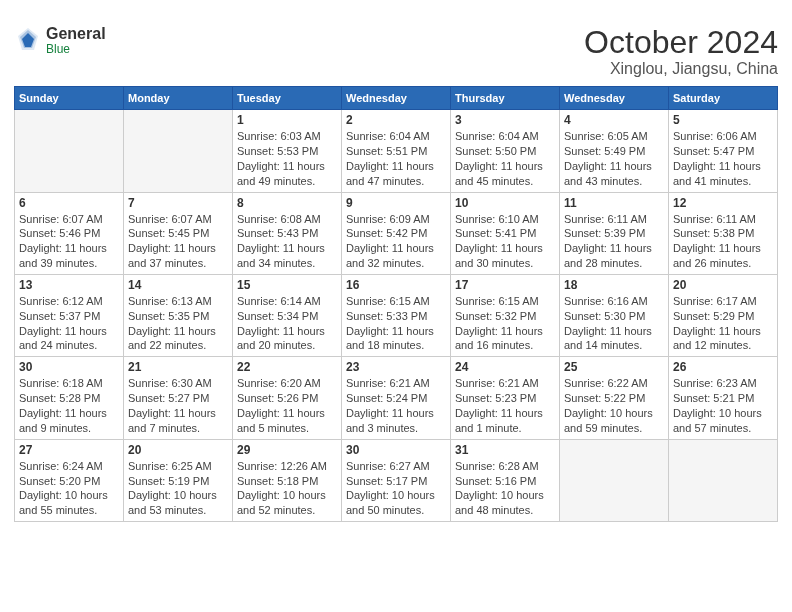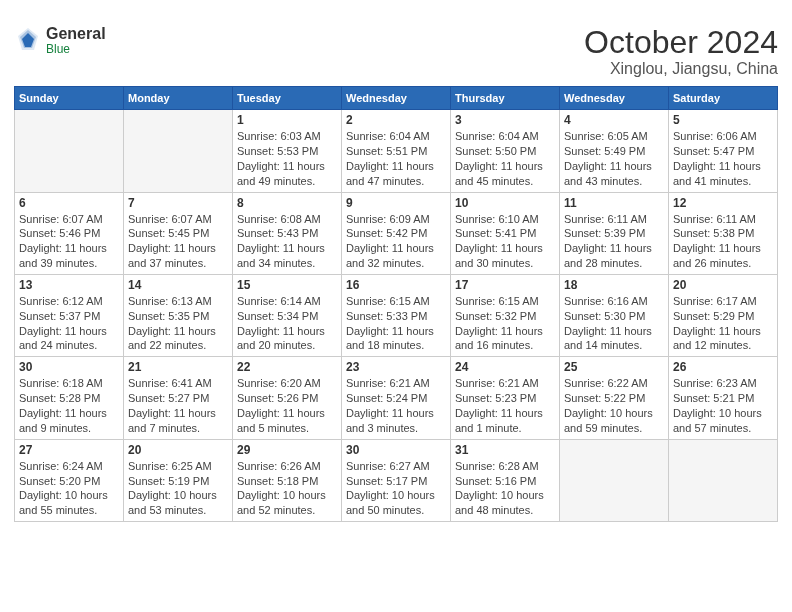--- a/index.html
+++ b/index.html
@@ -262,21 +262,21 @@
         </tr>
         <tr>
           <td>
             <span class="day-num">30</span>
             <div class="day-info">Sunrise: 6:18 AM
 Sunset: 5:28 PM
 Daylight: 11 hours and 9 minutes.</div>
           </td>
           <td>
             <span class="day-num">21</span>
-            <div class="day-info">Sunrise: 6:41 AM
+            <div class="day-info">Sunrise: 6:30 AM
 Sunset: 5:27 PM
 Daylight: 11 hours and 7 minutes.</div>
           </td>
           <td>
             <span class="day-num">22</span>
             <div class="day-info">Sunrise: 6:20 AM
 Sunset: 5:26 PM
 Daylight: 11 hours and 5 minutes.</div>
           </td>
           <td>
@@ -312,21 +312,21 @@
 Daylight: 10 hours and 55 minutes.</div>
           </td>
           <td>
             <span class="day-num">20</span>
             <div class="day-info">Sunrise: 6:25 AM
 Sunset: 5:19 PM
 Daylight: 10 hours and 53 minutes.</div>
           </td>
           <td>
             <span class="day-num">29</span>
-            <div class="day-info">Sunrise: 6:26 AM
+            <div class="day-info">Sunrise: 12:26 AM
 Sunset: 5:18 PM
 Daylight: 10 hours and 52 minutes.</div>
           </td>
           <td>
             <span class="day-num">30</span>
             <div class="day-info">Sunrise: 6:27 AM
 Sunset: 5:17 PM
 Daylight: 10 hours and 50 minutes.</div>
           </td>
           <td>

